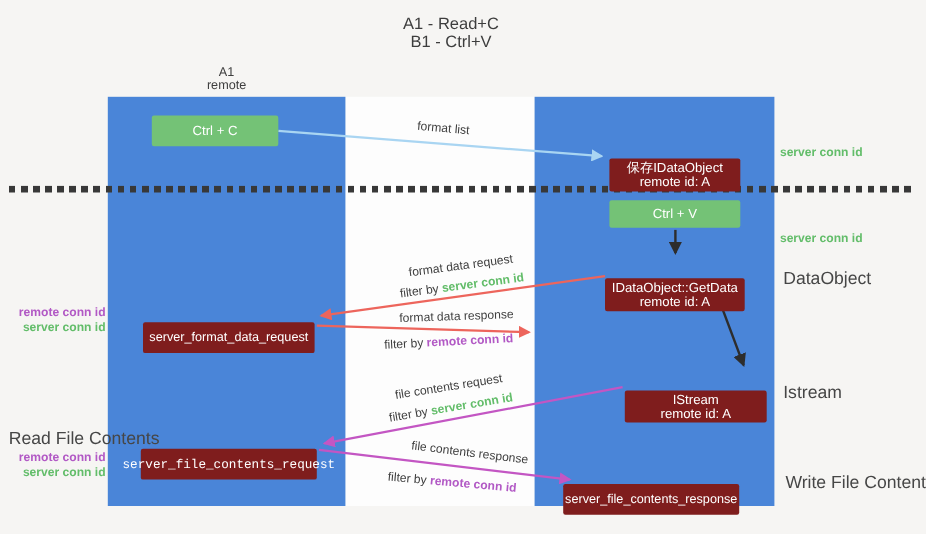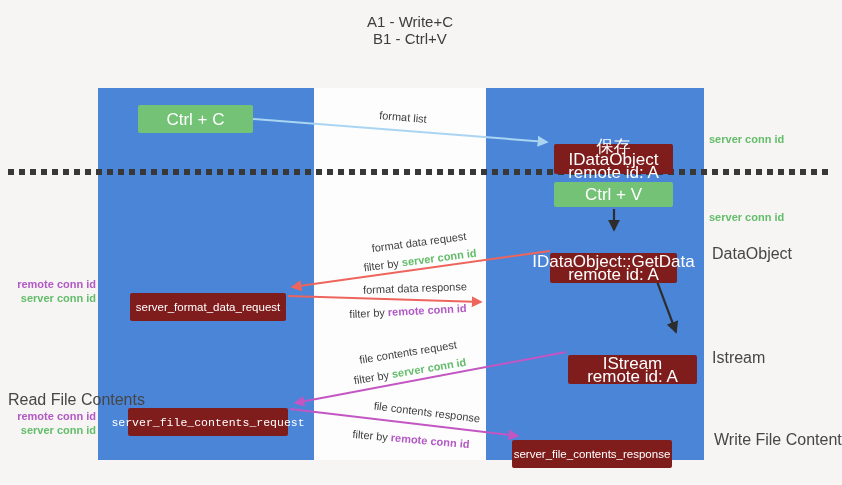--- a/index.html
+++ b/index.html
@@ -27,21 +27,21 @@
     font-size:11.5px;line-height:12px;
   }
   .title{
     position:absolute;left:260px;top:13px;width:300px;
     text-align:center;color:#3d3d3d;
     font-size:15px;line-height:17px;
   }
   .box{
     position:absolute;
     display:flex;flex-direction:column;align-items:center;justify-content:center;
-    color:#ffffff;font-size:17px;line-height:13px;
+    color:#ffffff;font-size:12px;line-height:13px;
     border-radius:2px;text-align:center;
     box-sizing:border-box;
   }
   .green{background:#74c276;}
   .orange{background:#7f1d1d;margin-top:16px;}
   .mono-label{font-size:11.5px;}
   .side-label{
     position:absolute;color:#464646;font-size:16px;white-space:nowrap;
   }
   .conn-id{
@@ -63,24 +63,28 @@
   .z1{z-index:1}.z2{z-index:2}.z4{z-index:4;}
 </style>
 </head>
 <body>
 
 <div id="canvas">
 
   <div class="band"></div>
 
   <div class="title">
-    <div>A1 - Write+C</div>
+    <div>A1 - Read+C</div>
     <div>B1 - Ctrl+V</div>
   </div>
 
+  <div class="lane-header" style="left:98px;">
+    <div>A1</div>
+    <div>remote</div>
+  </div>
 
   <div class="lane z1" style="left:98px;"></div>
   <div class="lane z1" style="left:486px;width:218px;"></div>
 
   <div class="dotted z2"></div>
 
   <svg class="arrows" width="842" height="485" viewBox="0 0 842 485">
     <defs>
       <marker id="m-blue" viewBox="0 0 10 10" refX="8.5" refY="5" markerWidth="5.5" markerHeight="5.5" orient="auto">
           <path d="M0,0 L10,5 L0,10 z" fill="#a9d5f2"></path>

